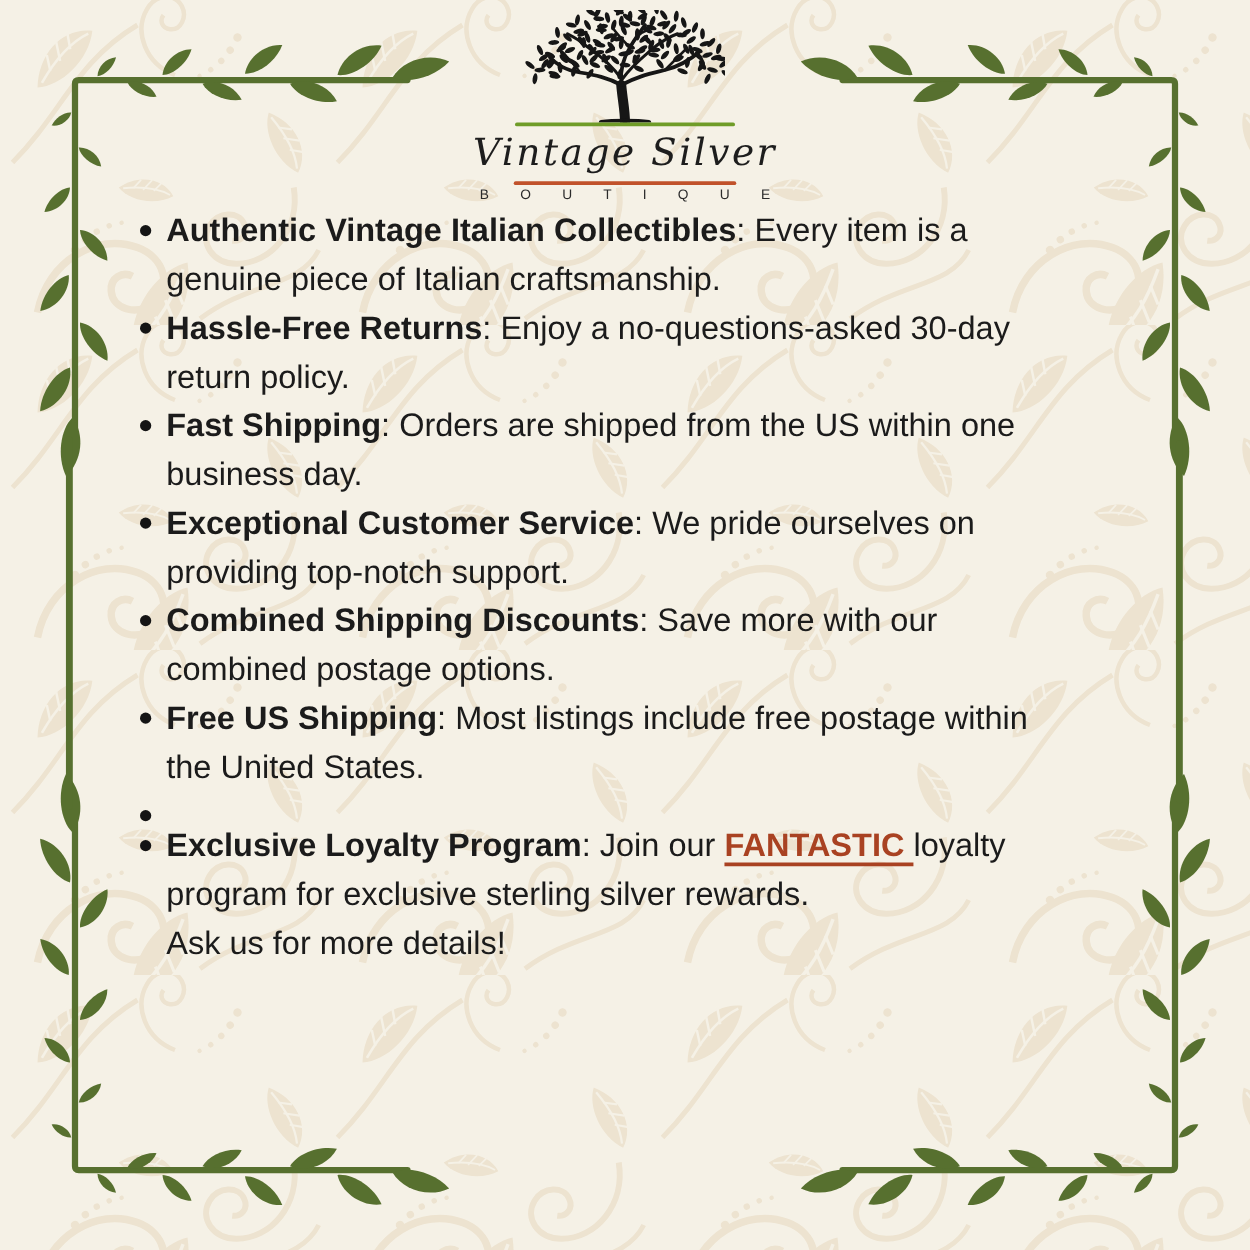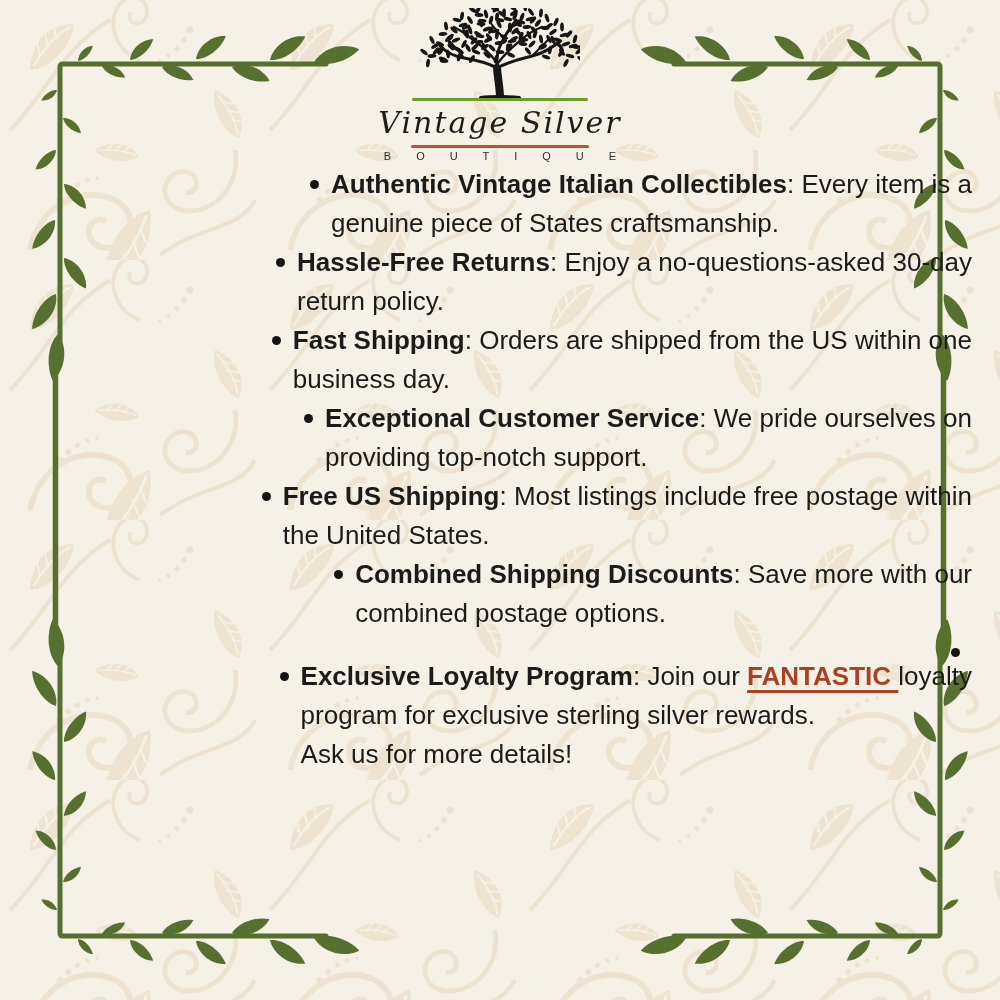--- a/index.html
+++ b/index.html
@@ -13,21 +13,21 @@
   .logo{position:absolute;left:0;top:8px;width:1000px;display:flex;flex-direction:column;align-items:center;z-index:2;}
   .tree{width:160px;height:90px;display:block;}
   .rule{height:3px;border-radius:2px;}
   .rule-green{width:176px;background:#6F9C28;margin-top:0;}
   .rule-red{width:178px;background:#C1522B;margin-top:4px;}
   .brand-script{font-family:"DejaVu Serif",serif;font-style:italic;font-size:30px;line-height:36px;color:#1d1d1d;letter-spacing:2px;margin-top:4px;}
   .brand-sub{font-size:11px;line-height:12px;letter-spacing:11px;text-indent:11px;color:#2b2b2b;margin-top:2px;}
 
   
   .list{position:absolute;left:112px;top:165px;width:860px;z-index:2;font-size:26px;line-height:39px;color:#1B1B1B;}
-  .item{display:flex;align-items:flex-start;justify-content:flex-end;}
+  .item{display:flex;align-items:flex-start;}
   .dot{flex:none;width:9px;height:9px;border-radius:50%;background:#141414;margin:15px 12px 0 0;}
   .txt{margin:0;}
   .hd{font-weight:700;}
   .hl{color:#A94222;font-weight:700;text-decoration:underline;text-decoration-thickness:3px;text-underline-offset:5px;margin-top:41px;}
 </style>
 </head>
 <body>
 
 <div class="stage">
 
@@ -250,44 +250,44 @@
     </svg>
     <div class="rule rule-green"></div>
     <div class="brand-script">Vintage Silver</div>
     <div class="rule rule-red"></div>
     <div class="brand-sub">B O U T I Q U E</div>
   </div>
 
   <div class="list">
     <div class="item">
         <span class="dot"></span>
-        <p class="txt"><span class="hd">Authentic Vintage Italian Collectibles</span><span>: </span><span>Every item is a</span><br><span>genuine piece of States craftsmanship.</span></p>
+        <p class="txt"><span class="hd">Authentic Vintage Italian Collectibles</span><span>: </span><span>Every item is a</span><br><span>genuine piece of Italian craftsmanship.</span></p>
       </div>
     <div class="item">
         <span class="dot"></span>
         <p class="txt"><span class="hd">Hassle-Free Returns</span><span>: </span><span>Enjoy a no-questions-asked 30-day</span><br><span>return policy.</span></p>
       </div>
     <div class="item">
         <span class="dot"></span>
         <p class="txt"><span class="hd">Fast Shipping</span><span>: </span><span>Orders are shipped from the US within one</span><br><span>business day.</span></p>
       </div>
     <div class="item">
         <span class="dot"></span>
         <p class="txt"><span class="hd">Exceptional Customer Service</span><span>: </span><span>We pride ourselves on</span><br><span>providing top-notch support.</span></p>
       </div>
     <div class="item">
         <span class="dot"></span>
+        <p class="txt"><span class="hd">Combined Shipping Discounts</span><span>: </span><span>Save more with our</span><br><span>combined postage options.</span></p>
+      </div>
+    <div class="item">
+        <span class="dot"></span>
         <p class="txt"><span class="hd">Free US Shipping</span><span>: </span><span>Most listings include free postage within</span><br><span>the United States.</span></p>
       </div>
     <div class="item">
         <span class="dot"></span>
-        <p class="txt"><span class="hd">Combined Shipping Discounts</span><span>: </span><span>Save more with our</span><br><span>combined postage options.</span></p>
-      </div>
-    <div class="item">
-        <span class="dot"></span>
       </div>
     <div class="item">
         <span class="dot"></span>
         <p class="txt"><span class="hd">Exclusive Loyalty Program</span><span>: </span><span>Join our </span><span class="hl">FANTASTIC </span><span>loyalty</span><br><span>program for exclusive sterling silver rewards.</span><br><span>Ask us for more details!</span></p>
       </div>
   </div>
 
 </div>
 
 </body></html>

